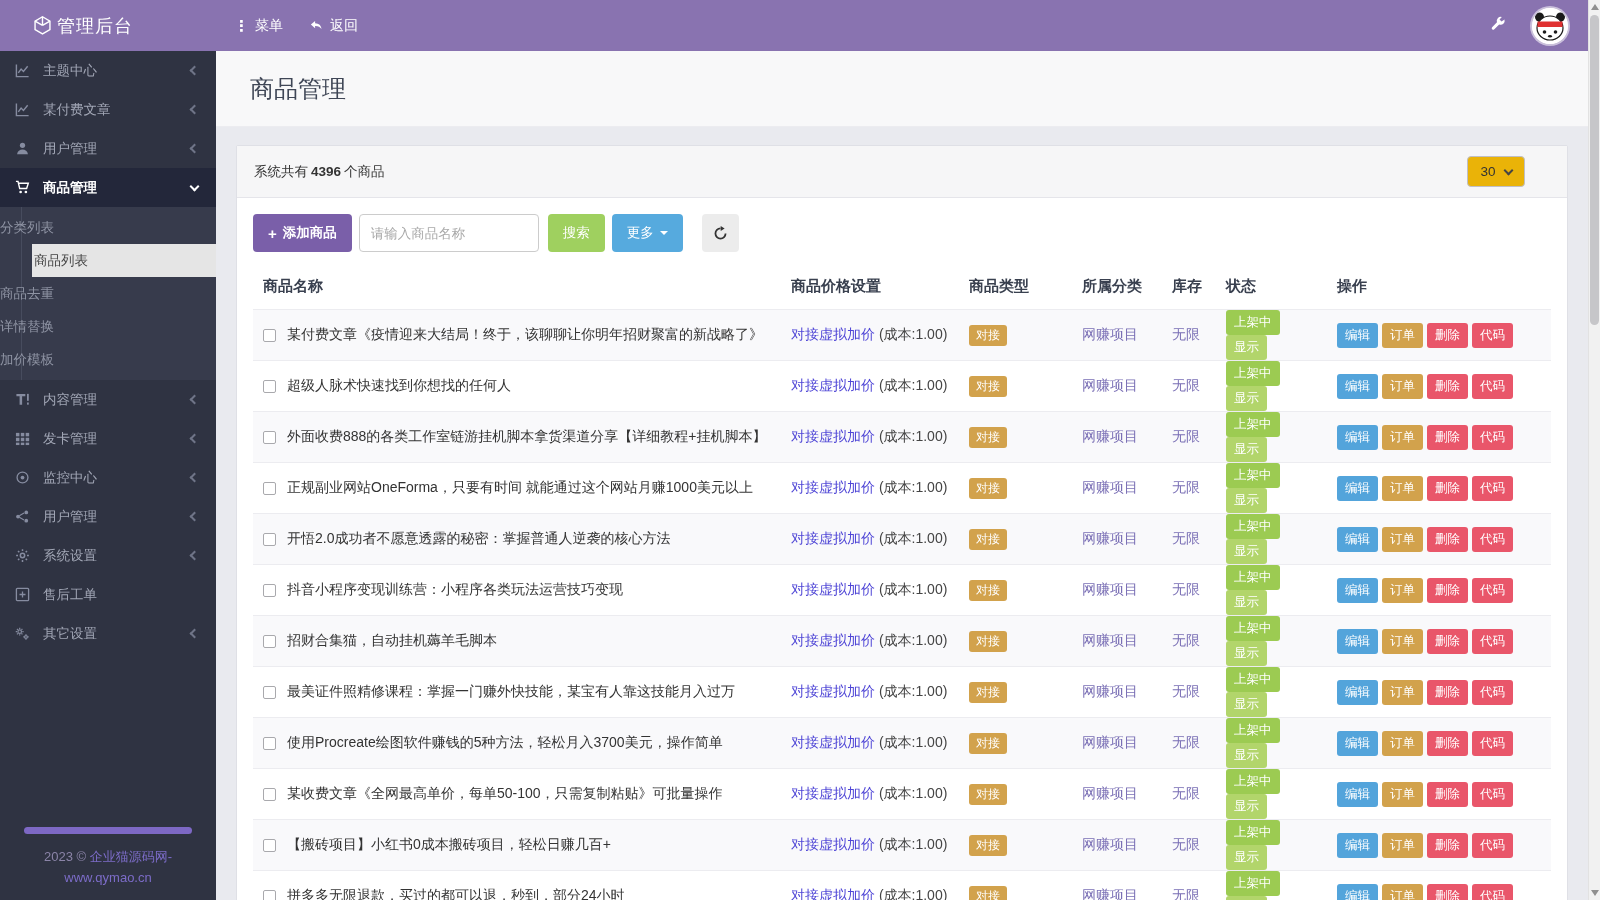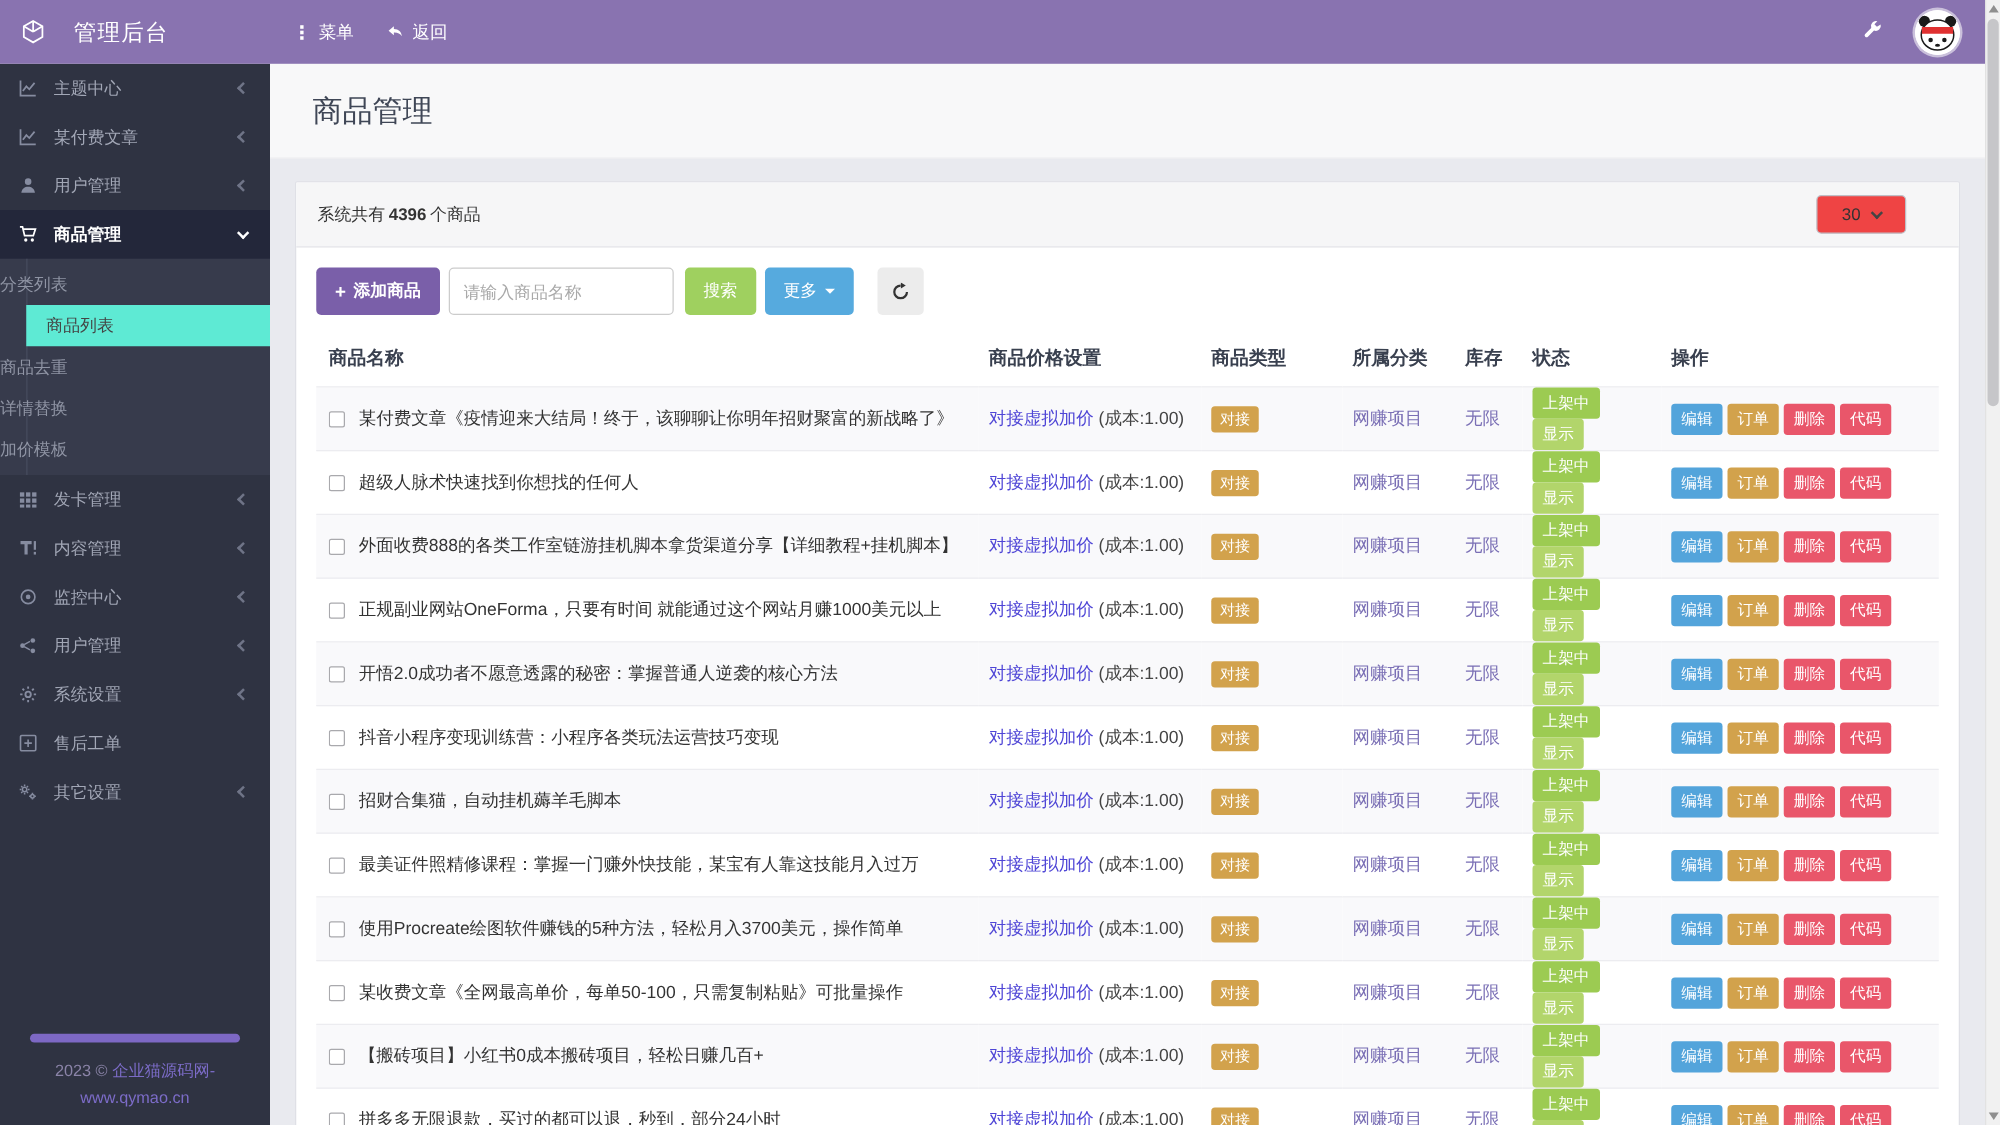--- a/index.html
+++ b/index.html
@@ -3,21 +3,21 @@
 <meta charset="utf-8">
 <style>
   * { margin:0; padding:0; box-sizing:border-box; }
   html,body { width:1600px; height:900px; overflow:hidden; background:#e9eaef;
     font-family:"Liberation Sans","DejaVu Sans",sans-serif; }
   body { position:relative; }
 
   
   .navbar { position:absolute; left:0; top:0; width:1588px; height:51px;
     background:#8973b0; display:flex; align-items:center; color:#fff; z-index:5; }
-  .brand { width:216px; display:flex; align-items:center; gap:22px; padding-left:16px;font-family:Liberation Mono, monospace; }
+  .brand { width:216px; display:flex; align-items:center; gap:4px; padding-left:32px;font-family:Liberation Mono, monospace; }
   .brand svg { width:21px; height:21px; }
   .brand-title { font-size:18px; letter-spacing:1px; }
   .nav-actions { display:flex; align-items:center; gap:26px; margin-left:18px; font-size:14px; }
   .nav-item { display:flex; align-items:center; gap:6px; cursor:pointer; }
   .dots { font-size:15px; font-weight:bold; }
   .nav-item svg { width:15px; height:15px; }
   .nav-right { margin-left:auto; display:flex; align-items:center; gap:26px; padding-right:20px; }
   .wrench { cursor:pointer; } .wrench svg { width:17px; height:17px; }
   .avatar { width:36px; height:36px; border-radius:50%; overflow:hidden; background:#fff;
     box-shadow:0 0 0 2px rgba(255,255,255,.55); cursor:pointer; }
@@ -33,37 +33,37 @@
   .side-item.expanded { background:#23273a; color:#fff; font-weight:bold; }
   .side-item.expanded .s-icon { color:#fff; }
   .chv { width:7px; height:7px; display:inline-block; margin-left:auto; color:#6f7487; }
   .chv-left { border-left:2px solid currentColor; border-bottom:2px solid currentColor; transform:rotate(45deg); }
   .chv-down { border-right:2px solid currentColor; border-bottom:2px solid currentColor; transform:rotate(45deg); margin-top:-3px; }
   .side-item.expanded .chv { color:#fff; }
   .submenu { list-style:none; background:#373b4c; position:relative; padding:4px 0; }
   .submenu::before { content:''; position:absolute; left:21px; top:0; bottom:0; width:1px; background:#474c5e; }
   .sub-item { height:33px; line-height:33px; color:#8f94a4;
     font-size:13.5px; cursor:pointer; position:relative; }
-  .sub-item.active { background:#5eead4; color:#444; margin-left:21px; padding-left:16px; z-index:1; }
+  .sub-item.active { background:#e5e5e5; color:#444; margin-left:32px; padding-left:2px; z-index:1; }
   .side-footer { position:absolute; left:0; right:0; bottom:12px; text-align:center; }
   .side-divider { width:168px; height:7px; border-radius:4px; background:#7d68c4; margin:0 auto 12px; }
   .side-copy { font-size:13px; color:#8b84a8; line-height:21px; }
   .side-copy a { color:#7c6cc8; text-decoration:none; cursor:pointer; }
 
   
   .main { position:absolute; left:216px; top:51px; right:12px; bottom:0; background:#e9eaef; overflow:hidden; }
   .page-header { background:#f8f8f9; padding:22px 34px 21px; border-bottom:1px solid #ececf0; }
   .page-header h1 { font-size:24px; font-weight:500; color:#3f4656; }
 
   .card { margin:18px 20px; background:#fff; border:1px solid #dfe0e6; border-radius:2px; }
   .card-header { background:#f6f6f7; border-bottom:1px solid #e5e5ea; padding:10px 24px 10px 17px;
     display:flex; align-items:center; }
   .summary { font-size:13.5px; color:#333; }
   .summary b { margin:0 3px; }
-  .select { margin-left:auto; margin-right:18px; width:72px; height:31px; background:#ef4444;
+  .select { margin-left:auto; margin-right:18px; width:58px; height:31px; background:#eab308;
     border:1px solid #bfbfc6; border-radius:4px; display:flex; align-items:center;
     justify-content:center; font-size:13.5px; color:#333; cursor:pointer; }
   .select .chv { color:#444; margin-left:9px; margin-top:-3px; }
 
   .card-body { padding:16px; }
   .toolbar { display:flex; align-items:center; gap:7px; margin-bottom:10px; }
   .btn { border:none; border-radius:4px; color:#fff; font-size:13.5px; height:38px;
     padding:0 15px; cursor:pointer; display:inline-flex; align-items:center; gap:6px;
     font-family:inherit; }
   .btn-add { background:#7a5fa9; font-weight:bold; }
@@ -203,43 +203,43 @@
       <ul class="submenu">
         <li class="sub-item">分类列表</li>
         <li class="sub-item active">商品列表</li>
         <li class="sub-item">商品去重</li>
         <li class="sub-item">详情替换</li>
         <li class="sub-item">加价模板</li>
       </ul>
       <li class="side-item">
         <span class="s-icon">
           <svg viewBox="0 0 16 16" fill="currentColor">
+            <path d="M1.5 2h9.5v2.6H7.6V13.5H4.9V4.6H1.5z"></path>
+            <rect x="12.8" y="2" width="1.9" height="7.4"></rect>
+            <rect x="12.8" y="11.2" width="1.9" height="2.3"></rect>
+          </svg>
+        </span>
+        <span class="s-label">内容管理</span>
+        <span class="chv chv-left"></span>
+      </li>
+      <li class="side-item">
+        <span class="s-icon">
+          <svg viewBox="0 0 16 16" fill="currentColor">
             <rect x="1" y="2" width="3.7" height="3.7"></rect>
             <rect x="6.2" y="2" width="3.7" height="3.7"></rect>
             <rect x="11.4" y="2" width="3.7" height="3.7"></rect>
             <rect x="1" y="7.2" width="3.7" height="3.7"></rect>
             <rect x="6.2" y="7.2" width="3.7" height="3.7"></rect>
             <rect x="11.4" y="7.2" width="3.7" height="3.7"></rect>
             <rect x="1" y="12.4" width="3.7" height="2.6"></rect>
             <rect x="6.2" y="12.4" width="3.7" height="2.6"></rect>
             <rect x="11.4" y="12.4" width="3.7" height="2.6"></rect>
           </svg>
         </span>
         <span class="s-label">发卡管理</span>
-        <span class="chv chv-left"></span>
-      </li>
-      <li class="side-item">
-        <span class="s-icon">
-          <svg viewBox="0 0 16 16" fill="currentColor">
-            <path d="M1.5 2h9.5v2.6H7.6V13.5H4.9V4.6H1.5z"></path>
-            <rect x="12.8" y="2" width="1.9" height="7.4"></rect>
-            <rect x="12.8" y="11.2" width="1.9" height="2.3"></rect>
-          </svg>
-        </span>
-        <span class="s-label">内容管理</span>
         <span class="chv chv-left"></span>
       </li>
       <li class="side-item">
         <span class="s-icon">
           <svg viewBox="0 0 16 16">
             <circle cx="8" cy="8" r="5.8" fill="none" stroke="currentColor" stroke-width="1.4"></circle>
             <circle cx="8" cy="8" r="2" fill="currentColor"></circle>
           </svg>
         </span>
         <span class="s-label">监控中心</span>

